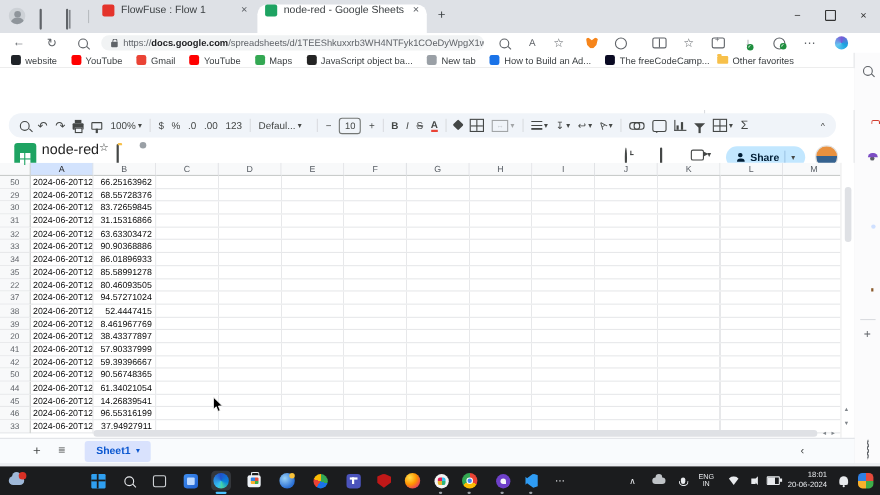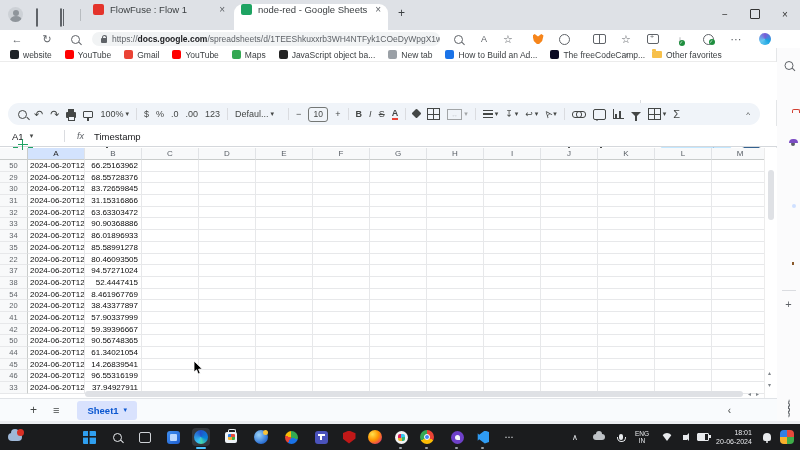--- a/index.html
+++ b/index.html
@@ -444,29 +444,20 @@
         <span class="funnel"></span>
       </span>
     <span class="t">
         <span class="gridic"></span>
         <span class="dd">▾</span>
       </span>
     <span class="t" style="font-size:11px;">Σ</span>
     <span class="t" style="margin-left:auto;font-size:8px;">^</span>
   </div>
 
-  <div id="fbar">
-    <span style="width:52px;padding-left:12px;display:flex;align-items:center;gap:6px;">
-      <span>A1</span>
-      <span class="dd">▾</span>
-    </span>
-    <span class="sep"></span>
-    <span style="font-style:italic;font-size:9px;color:#5f6368;margin:0 10px 0 12px;">fx</span>
-    <span>Timestamp</span>
-  </div>
 
   <div id="grid">
     <div id="chrow">
       <div class="corner"></div>
       <span style="display:flex;">
 
       <div class="chd" data-sel="1">A</div>
           <div class="chd" data-sel="">B</div>
           <div class="chd" data-sel="">C</div>
           <div class="chd" data-sel="">D</div>
@@ -543,21 +534,21 @@
         <div class="cb">94.57271024</div>
         <div class="cfill"></div>
       </div>
         <div class="grow">
         <div class="rnum">38</div>
         <div class="ca">2024-06-20T12:2</div>
         <div class="cb">52.4447415</div>
         <div class="cfill"></div>
       </div>
         <div class="grow">
-        <div class="rnum">54</div>
+        <div class="rnum">39</div>
         <div class="ca">2024-06-20T12:2</div>
         <div class="cb">8.461967769</div>
         <div class="cfill"></div>
       </div>
         <div class="grow">
         <div class="rnum">20</div>
         <div class="ca">2024-06-20T12:2</div>
         <div class="cb">38.43377897</div>
         <div class="cfill"></div>
       </div>

